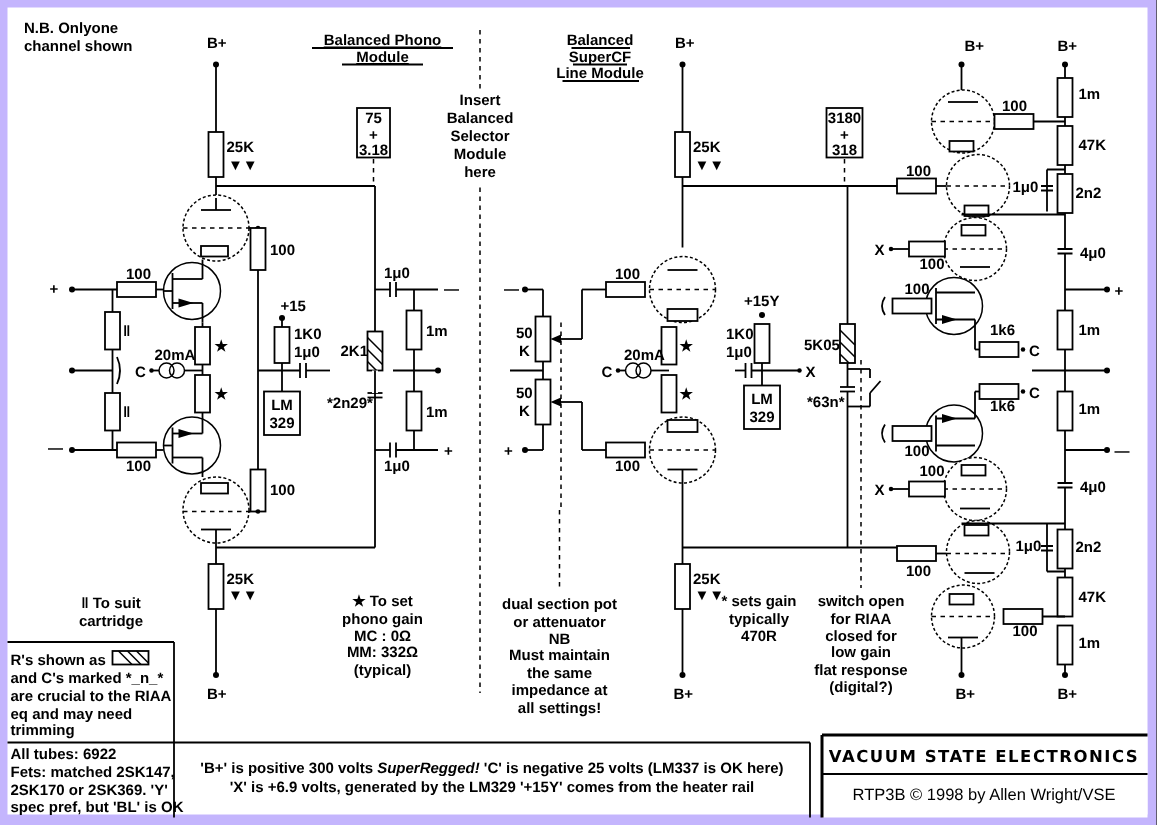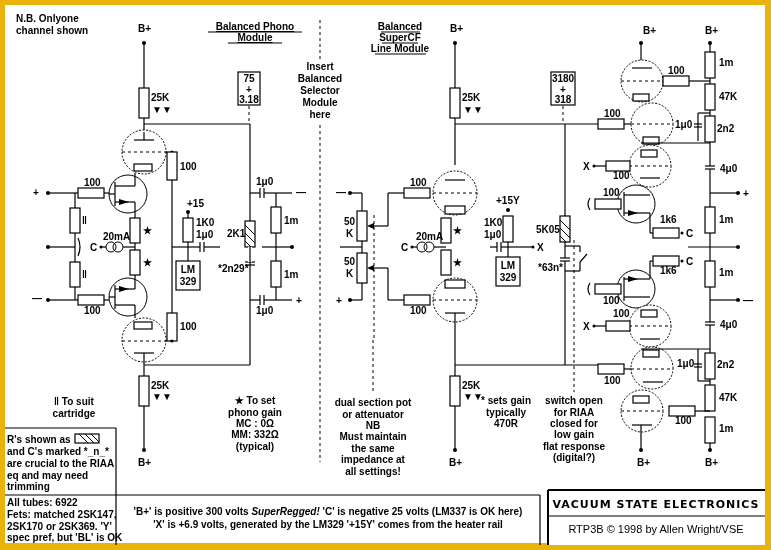--- a/index.html
+++ b/index.html
@@ -1,16 +1,16 @@
 <!DOCTYPE html>
 <html><head>
 <meta charset="utf-8">
 <style>
   html,body{margin:0;padding:0;background:#000;}
-  #page{position:relative;width:771px;height:550px;background:#eab308;overflow:hidden;}
+  #page{position:relative;width:771px;height:550px;background:#c4b5fd;overflow:hidden;}
   svg{position:absolute;left:0;top:0;}
   text{font-family:"Liberation Sans",sans-serif;font-weight:bold;fill:#000;font-size:10px;}
   .w{stroke:#000;stroke-width:1.2;fill:none;}
   .r{stroke:#000;stroke-width:1.2;fill:#fff;}
   .d{stroke:#000;stroke-width:1;fill:none;stroke-dasharray:3,3;}
   .tube{stroke:#000;stroke-width:1;fill:#fff;stroke-dasharray:2,1.5;}
   .dot{fill:#000;}
   .hatch{stroke:#000;stroke-width:1;}
   .ital{font-style:italic;}
   .logo{font-family:"DejaVu Sans",sans-serif;font-weight:bold;font-size:11px;letter-spacing:1px;}

